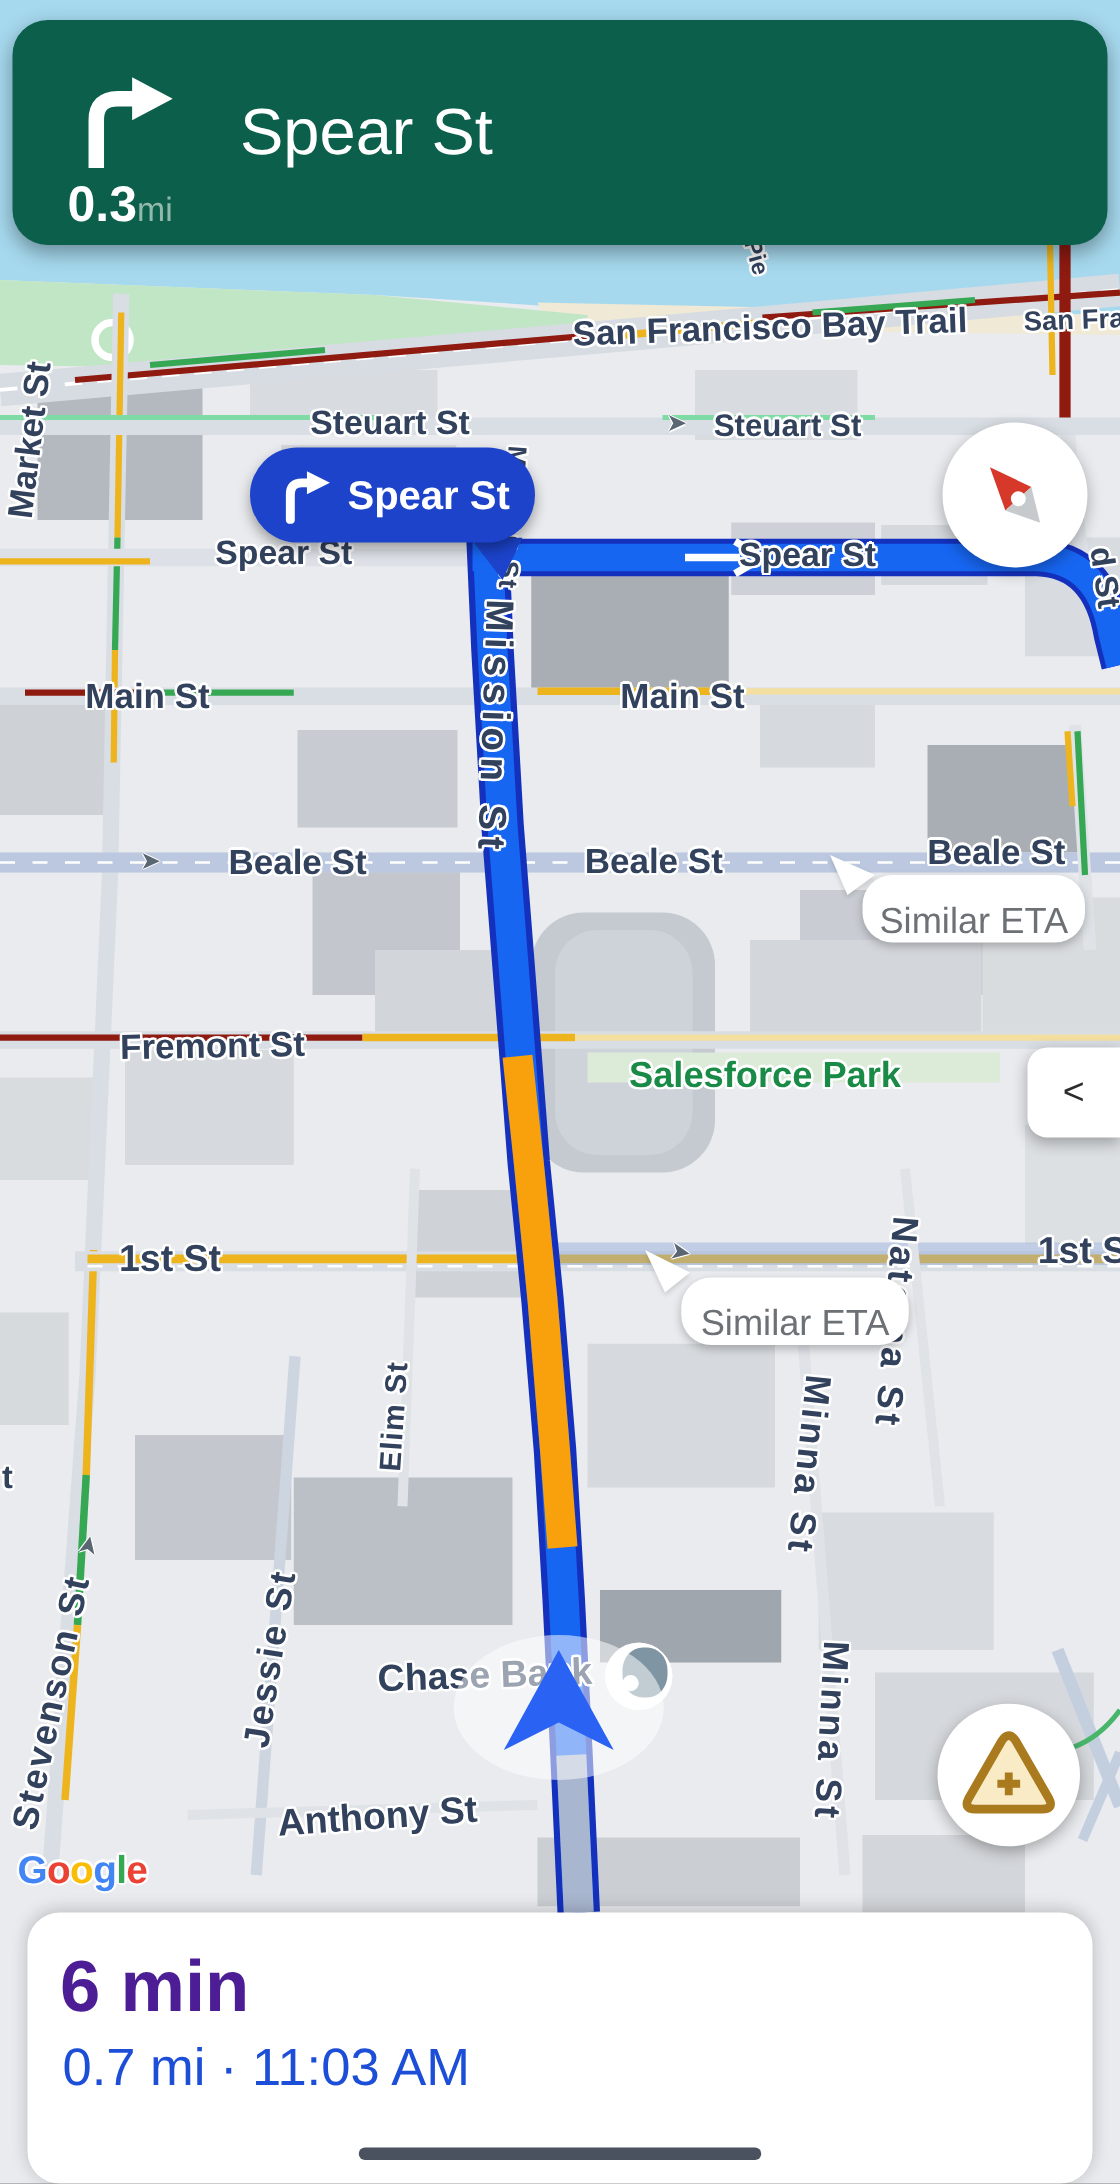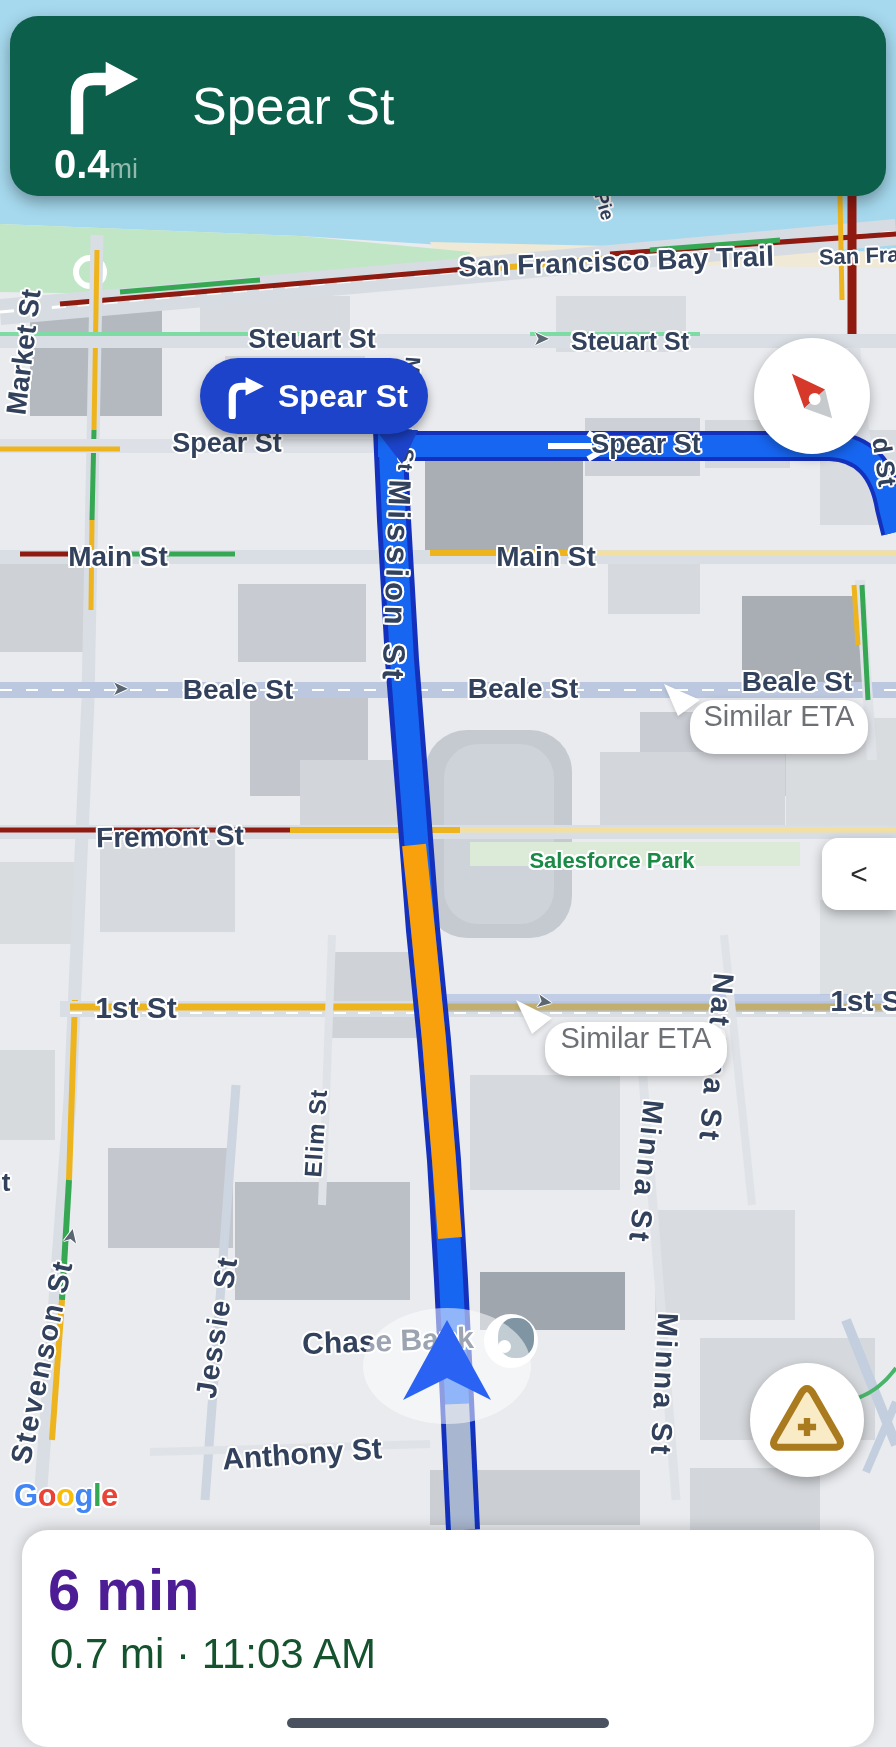--- a/index.html
+++ b/index.html
@@ -16,21 +16,21 @@
   .rarr{position:absolute;color:#5b6673;font-size:20px;
         text-shadow:1px 0 #fff,-1px 0 #fff,0 1px #fff,0 -1px #fff;}
   
   .shadow{box-shadow:0 4px 12px rgba(0,0,0,.30);}
   #callout{position:absolute;left:200px;top:358px;width:228px;height:76px;background:#1c43ca;
            border-radius:38px;z-index:6;display:flex;align-items:center;padding-left:20px;
            box-shadow:0 5px 10px rgba(0,0,0,.35);}
   #callout .txt{color:#fff;font-size:32px;font-weight:700;margin-left:12px;}
   #callout-tail{position:absolute;left:372px;top:430px;z-index:5;}
   .bubble{position:absolute;background:#fff;border-radius:24px;z-index:6;display:flex;
-          align-items:flex-start;justify-content:center;color:#6d7176;font-size:29px;
+          align-items:flex-end;justify-content:center;color:#6d7176;font-size:29px;
           box-shadow:0 3px 8px rgba(0,0,0,.25);}
   .bubble-tail{position:absolute;z-index:5;filter:drop-shadow(0 2px 2px rgba(0,0,0,.15));}
   #compass{position:absolute;left:754px;top:338px;width:116px;height:116px;border-radius:50%;
            background:#fff;z-index:7;display:flex;align-items:center;justify-content:center;}
   #collapse-btn{position:absolute;left:822px;top:838px;width:74px;height:72px;background:#fff;
            border-radius:16px 0 0 16px;z-index:7;display:flex;align-items:center;justify-content:center;
            color:#2c2c2c;font-size:30px;}
   #report-btn{position:absolute;left:750px;top:1363px;width:114px;height:114px;border-radius:50%;
            background:#fff;z-index:7;display:flex;align-items:center;justify-content:center;}
   #voice-btn{position:absolute;left:484px;top:1314px;width:54px;height:54px;border-radius:50%;
@@ -47,21 +47,21 @@
   
   #banner{position:absolute;left:10px;top:16px;width:876px;height:180px;background:#0b5f4b;
           border-radius:28px;z-index:10;box-shadow:0 6px 16px rgba(0,0,0,.35);}
   #banner .street{position:absolute;left:182px;top:60px;color:#fff;font-size:52px;font-weight:500;}
   #banner .dist{position:absolute;left:44px;top:126px;color:#fff;font-size:40px;font-weight:700;}
   #banner .dist .unit{font-size:27px;font-weight:400;color:#93b9ac;}
   
   #sheet{position:absolute;left:22px;top:1530px;width:852px;height:217px;background:#fff;
          border-radius:26px;z-index:10;box-shadow:0 -2px 14px rgba(0,0,0,.20);}
   #sheet .eta{position:absolute;left:26px;top:26px;font-size:58px;font-weight:700;color:#4c1d95;}
-  #sheet .details{position:absolute;left:28px;top:100px;font-size:42px;color:#14532d;}
+  #sheet .details{position:absolute;left:28px;top:100px;font-size:42px;color:#1d4ed8;}
   #sheet .handle{position:absolute;left:265px;top:188px;width:322px;height:10px;border-radius:5px;background:#49525e;}
 </style>
 </head>
 <body>
 
 <div id="stage">
 
   <svg id="mapsvg" width="896" height="1747" viewBox="0 0 896 1747">
 
     <rect x="0" y="0" width="896" height="1747" fill="#e9ebee"></rect>
@@ -197,21 +197,21 @@
       <div class="lbl" style="left: 227px; top: 443px; font-size: 27px; transform: translate(-50%, -50%) rotate(0deg);">Spear St</div>
       <div class="lbl" style="left: 646px; top: 444px; font-size: 27px; transform: translate(-50%, -50%) rotate(0deg);">Spear St</div>
       <div class="lbl" style="left: 118px; top: 557px; font-size: 28px; transform: translate(-50%, -50%) rotate(0deg);">Main St</div>
       <div class="lbl" style="left: 546px; top: 557px; font-size: 28px; transform: translate(-50%, -50%) rotate(0deg);">Main St</div>
       <div class="lbl" style="left: 409px; top: 414px; font-size: 21px; letter-spacing: 1px; transform: translate(-50%, -50%) rotate(94deg);">Mission St</div>
       <div class="lbl" style="left: 396px; top: 582px; font-size: 31px; letter-spacing: 5px; transform: translate(-50%, -50%) rotate(92deg);">Mission St</div>
       <div class="lbl" style="left: 238px; top: 690px; font-size: 28px; transform: translate(-50%, -50%) rotate(0deg);">Beale St</div>
       <div class="lbl" style="left: 523px; top: 689px; font-size: 28px; transform: translate(-50%, -50%) rotate(0deg);">Beale St</div>
       <div class="lbl" style="left: 797px; top: 682px; font-size: 28px; transform: translate(-50%, -50%) rotate(0deg);">Beale St</div>
       <div class="lbl" style="left: 170px; top: 837px; font-size: 28px; transform: translate(-50%, -50%) rotate(-1deg);">Fremont St</div>
-      <div class="lbl green" style="left: 612px; top: 861px; font-size: 22px; transform: translate(-50%, -50%) rotate(0deg); text-align: center;">Salesforce Park</div>
+      <div class="lbl green" style="left: 612px; top: 861px; font-size: 29px; transform: translate(-50%, -50%) rotate(0deg); text-align: center;">Salesforce Park</div>
       <div class="lbl" style="left: 136px; top: 1008px; font-size: 30px; transform: translate(-50%, -50%) rotate(0deg);">1st St</div>
       <div class="lbl" style="left: 866px; top: 1001px; font-size: 30px; transform: translate(-50%, -50%) rotate(0deg);">1st S</div>
       <div class="lbl" style="left: 716px; top: 1058px; font-size: 29px; letter-spacing: 3px; transform: translate(-50%, -50%) rotate(95deg);">Natoma St</div>
       <div class="lbl" style="left: 646px; top: 1172px; font-size: 29px; letter-spacing: 3px; transform: translate(-50%, -50%) rotate(96deg);">Minna St</div>
       <div class="lbl" style="left: 664px; top: 1385px; font-size: 29px; letter-spacing: 3px; transform: translate(-50%, -50%) rotate(93deg);">Minna St</div>
       <div class="lbl" style="left: 316px; top: 1133px; font-size: 24px; letter-spacing: 1px; transform: translate(-50%, -50%) rotate(-86deg);">Elim St</div>
       <div class="lbl" style="left: 217px; top: 1327px; font-size: 29px; letter-spacing: 2px; transform: translate(-50%, -50%) rotate(-81deg);">Jessie St</div>
       <div class="lbl" style="left: 42px; top: 1362px; font-size: 29px; letter-spacing: 2px; transform: translate(-50%, -50%) rotate(-78deg);">Stevenson St</div>
       <div class="lbl" style="left: 388px; top: 1341px; font-size: 30px; transform: translate(-50%, -50%) rotate(-2deg);">Chase Bank</div>
       <div class="lbl" style="left: 302px; top: 1454px; font-size: 30px; transform: translate(-50%, -50%) rotate(-4deg);">Anthony St</div>
@@ -279,21 +279,21 @@
   </div>
 
   <div id="google-logo"><span style="color: rgb(66, 133, 244);">G</span><span style="color: rgb(234, 67, 53);">o</span><span style="color: rgb(251, 188, 5);">o</span><span style="color: rgb(66, 133, 244);">g</span><span style="color: rgb(52, 168, 83);">l</span><span style="color: rgb(234, 67, 53);">e</span></div>
 
   <div id="banner">
     <svg style="position:absolute;left:46px;top:40px" width="86" height="86" viewBox="0 0 90 90">
       <path d="M22,82 L22,42 Q22,24 40,24 L56,24" stroke="#fff" stroke-width="13" fill="none"></path>
       <polygon points="52,6 86,24 52,42" fill="#fff"></polygon>
     </svg>
     <div class="street">Spear St</div>
-    <div class="dist"><span>0.4</span><span class="unit">mi</span></div>
+    <div class="dist"><span>0.3</span><span class="unit">mi</span></div>
   </div>
 
   <div id="sheet">
     <div class="eta">6 min</div>
     <div class="details">0.7 mi · 11:03 AM</div>
     <div class="handle"></div>
   </div>
 
 </div>
 

